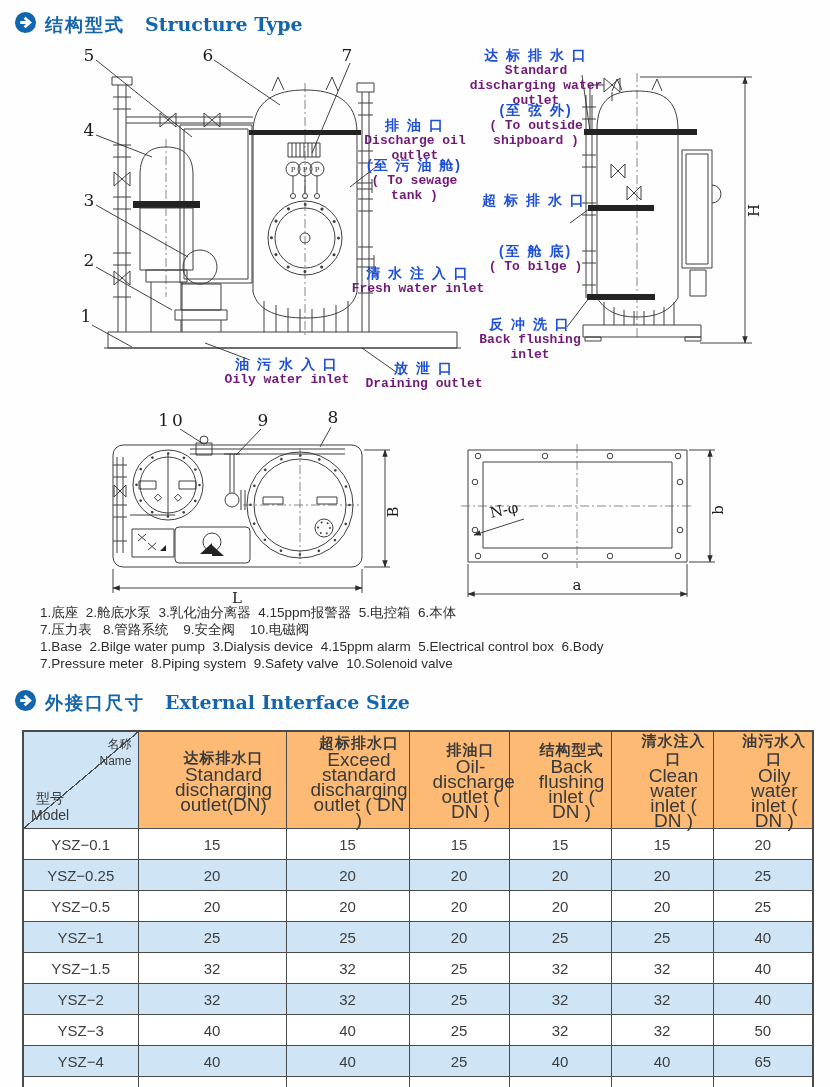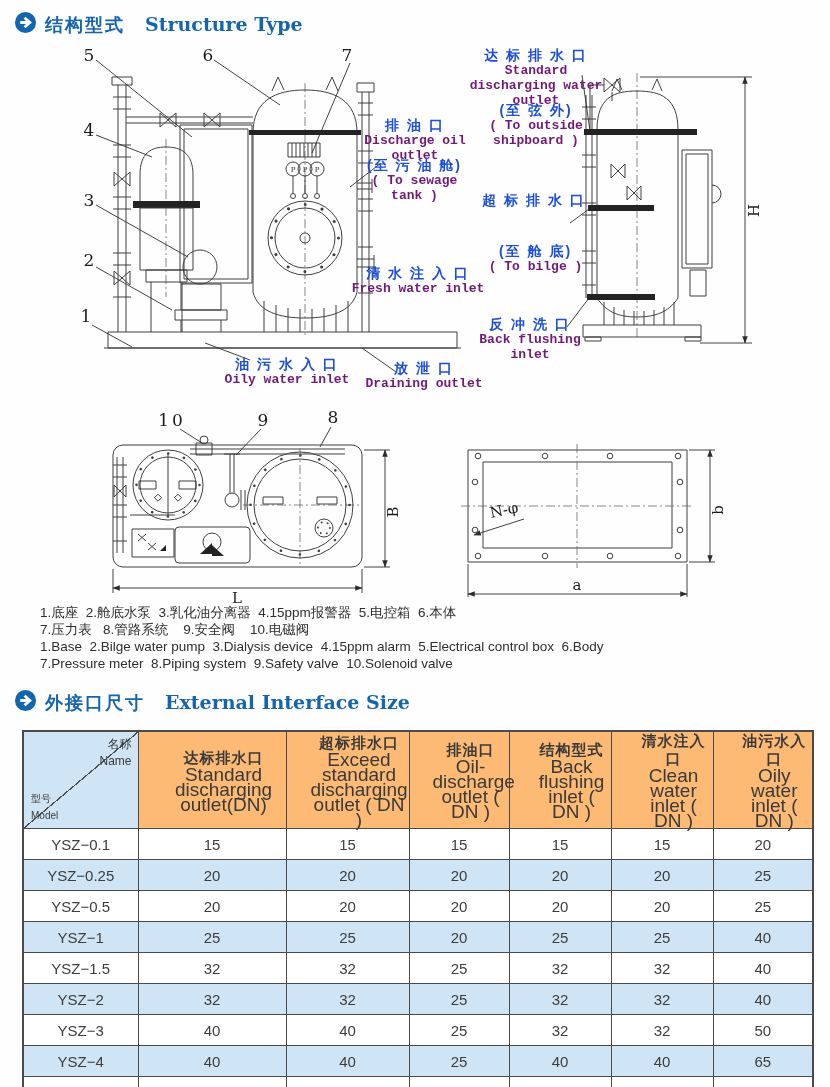--- a/index.html
+++ b/index.html
@@ -56,21 +56,21 @@
   th .h-zh { font-size:15px; font-weight:bold; color:#3a3a3a; line-height:18px; letter-spacing:1px; }
   th .h-en { font-size:19px; color:#3a3a3a; line-height:15px; }
   table.iface tbody td { height:30px; font-size:15px; }
   table.iface tbody tr.stripe td { background:#cfe4f5; }
   td.corner {
     position:relative; background:
       linear-gradient(to bottom right, rgba(0,0,0,0) calc(50% - 0.6px), #4a4a4a calc(50% - 0.6px), #4a4a4a calc(50% + 0.6px), rgba(0,0,0,0) calc(50% + 0.6px)),
       #cfe4f5;
   }
   td.corner .corner-name  { position:absolute; top:4px;  right:6px; text-align:right; font-size:12px; line-height:17px; color:#3a3a3a; }
-  td.corner .corner-model { position:absolute; bottom:4px; left:7px; text-align:left;  font-size:10px; line-height:17px; color:#3a3a3a; }
+  td.corner .corner-model { position:absolute; bottom:4px; left:7px; text-align:center;  font-size:14px; line-height:17px; color:#3a3a3a; }
 </style>
 </head>
 <body>
 
 <div class="page">
 
   <div class="sec-header" style="top:8px;">
     <span class="bullet">
       <svg width="23" height="23" viewBox="0 0 24 24">
         <circle cx="12" cy="12" r="11" fill="#1266ae"></circle>

